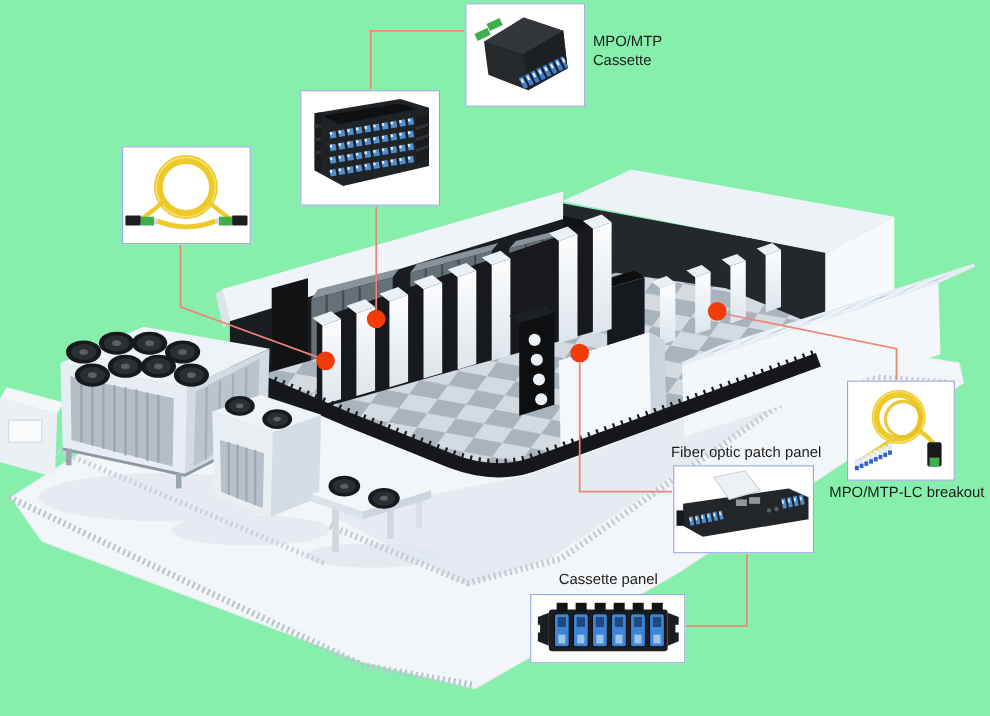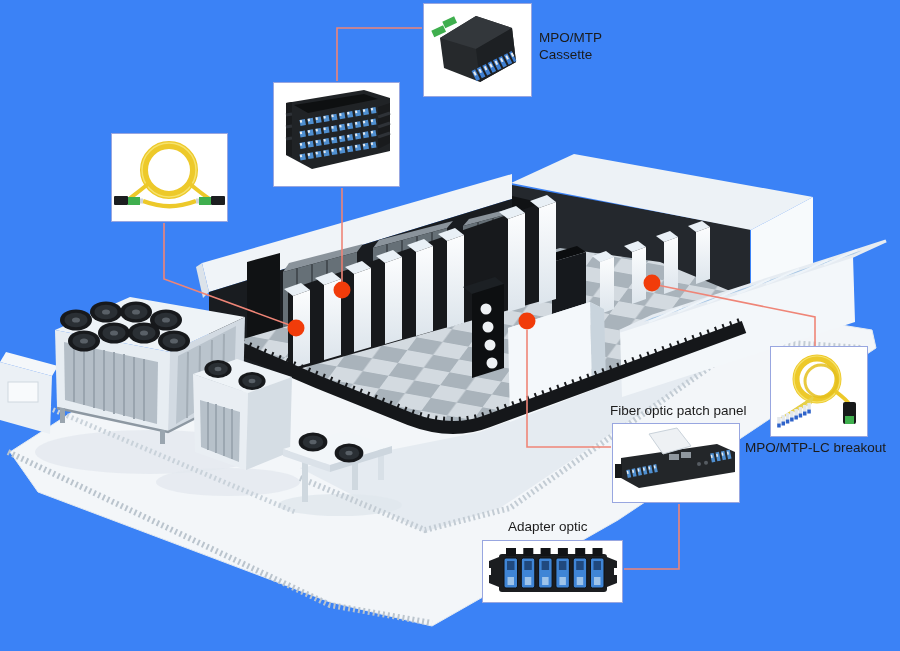--- a/index.html
+++ b/index.html
@@ -1,22 +1,22 @@
 <!DOCTYPE html>
 <html><head>
 <meta charset="utf-8">
 <style>
   html,body{margin:0;padding:0;background:#fff;}
-  #canvas{position:relative;width:900px;height:651px;background:#3b82f6;overflow:hidden;
+  #canvas{position:relative;width:900px;height:651px;background:#86efac;overflow:hidden;
           font-family:"Liberation Sans",sans-serif;color:#1c1c1c;}
   .layer{position:absolute;left:0;top:0;}
   .callout{position:absolute;background:#fff;border:1px solid #98a6e0;box-sizing:border-box;z-index:6;}
   .label{position:absolute;z-index:7;font-size:13.5px;line-height:17px;color:#1b1b1b;}
   .label div{white-space:nowrap;}
-  .label.center{text-align:left;}
+  .label.center{text-align:right;}
   svg{display:block;}
 </style>
 </head>
 <body>
 
 <div id="canvas">
 
   <svg class="layer" width="900" height="651" viewBox="0 0 900 651">
     <defs>
       <pattern id="chk" width="44" height="44" patternUnits="userSpaceOnUse" patternTransform="translate(210,300) scale(1.25,0.62) rotate(20)">
@@ -333,21 +333,21 @@
         <rect x="36.3" y="56" width="3.5" height="6.5" fill="#e4e8eb"></rect>
           <rect x="36.3" y="62.5" width="3.5" height="4" fill="#2f63c9"></rect>
       </g>
     </svg>
   </div>
   <div class="label center" style="left:745px;top:439px;width:150px">
     <div>MPO/MTP-LC breakout</div>
   </div>
 
   <div class="label" style="left:508px;top:518px">
-    <div>Adapter optic</div>
+    <div>Cassette panel</div>
   </div>
   <div class="callout" style="left:482px;top:540px;width:141px;height:63px">
     <svg width="139" height="61" viewBox="0 0 139 61">
       <path d="M6,20 L16,16 L16,46 L6,42 Z" fill="#1b1d20"></path>
       <rect x="0" y="27" width="8" height="7" fill="#fff"></rect>
       <path d="M124,16 L134,20 L134,42 L124,46 Z" fill="#1b1d20"></path>
       <rect x="131" y="27" width="8" height="7" fill="#fff"></rect>
       <rect x="16" y="13" width="108" height="38" rx="3" fill="#1b1d20"></rect>
       <g fill="#111316">
         <rect x="23" y="7" width="10" height="8"></rect>

